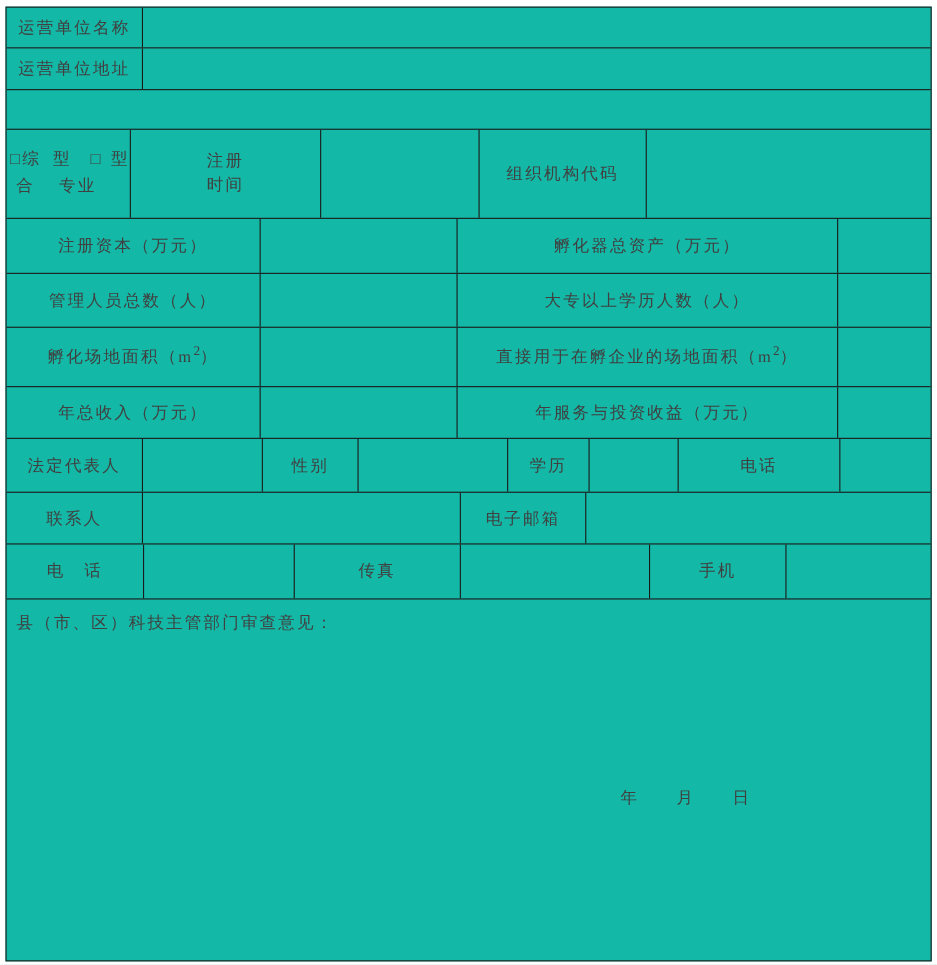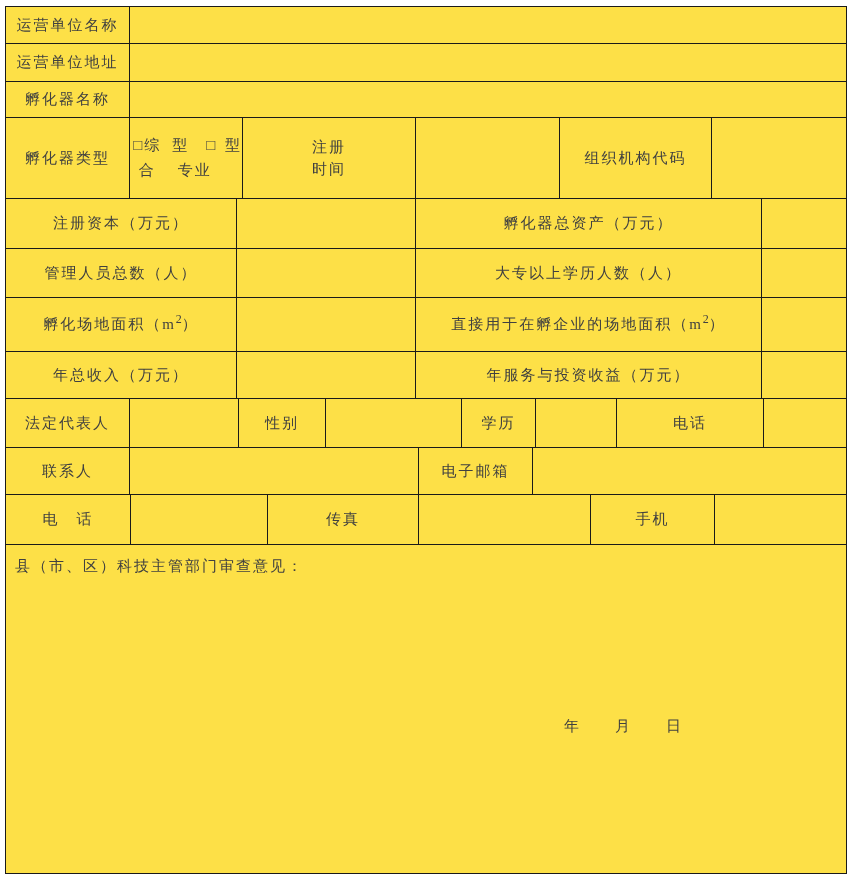--- a/index.html
+++ b/index.html
@@ -3,21 +3,21 @@
 <meta charset="utf-8">
 <style>
   html,body{margin:0;padding:0;background:#ffffff;}
   body{
     width:852px;height:877px;position:relative;overflow:hidden;
     font-family:"Liberation Serif","DejaVu Serif",serif;
     color:#404040;font-size:15px;letter-spacing:2px;
   }
   .form-table{
     position:absolute;left:5px;top:6px;width:842px;height:868px;
-    border:1px solid #1a1a1a;box-sizing:border-box;background:#fde047;
+    border:1px solid #1a1a1a;box-sizing:border-box;background:#14b8a6;
   }
   .row{display:flex;border-bottom:1px solid #1a1a1a;box-sizing:border-box;}
   .row:last-child{border-bottom:none;}
   .cell{
     border-right:1px solid #1a1a1a;box-sizing:border-box;
     display:flex;align-items:center;justify-content:center;
     text-align:center;overflow:hidden;
   }
   .cell:last-child{border-right:none;}
   .cell.grow{flex:1;}
@@ -55,26 +55,24 @@
     <div class="cell w124 label">运营单位名称</div>
     <div class="cell grow"></div>
   </div>
 
   <div class="row h38">
     <div class="cell w124 label">运营单位地址</div>
     <div class="cell grow"></div>
   </div>
 
   <div class="row h36">
-    <div class="cell w124 label">孵化器名称</div>
     <div class="cell grow"></div>
   </div>
 
   <div class="row h81">
-    <div class="cell w124 label">孵化器类型</div>
     <div class="cell w113">
       <div class="opt-lines">
         <div>□综合</div>
         <div>型　□专业</div>
         <div>型</div>
       </div>
     </div>
     <div class="cell w173 label">
       <span class="narrow-wrap">注册时间</span>
     </div>

